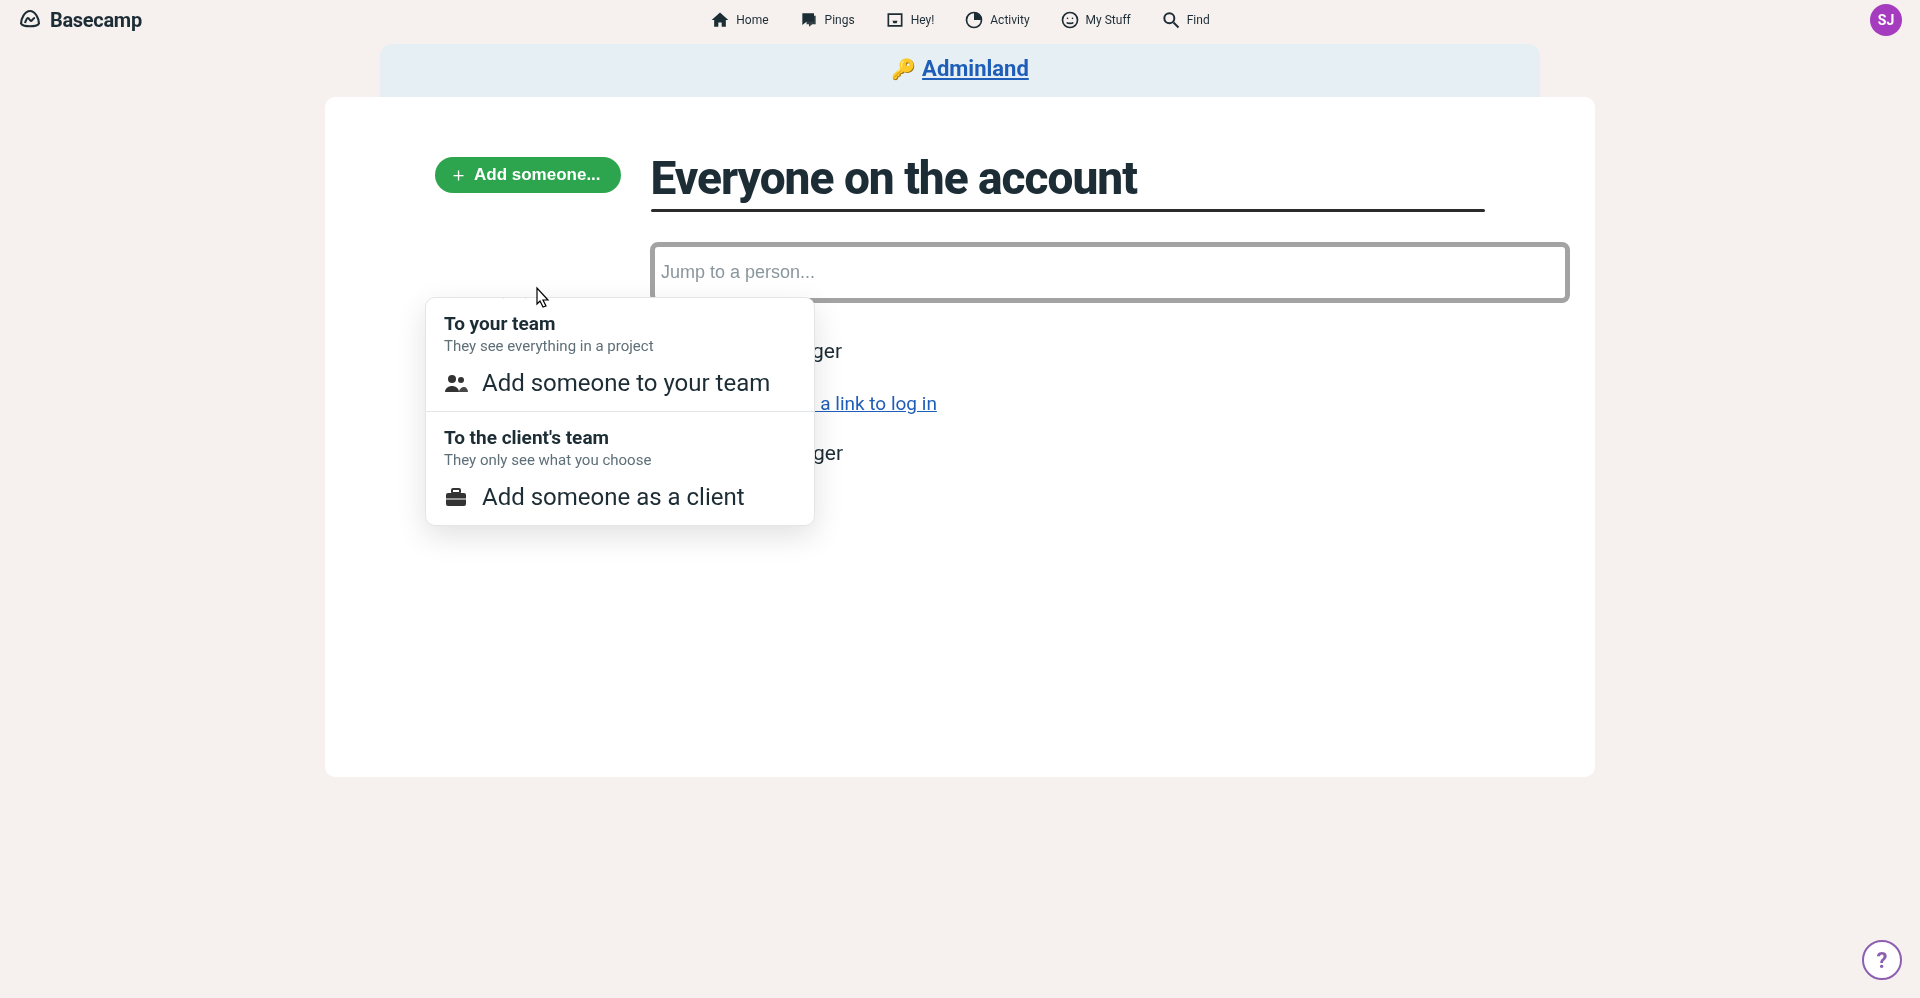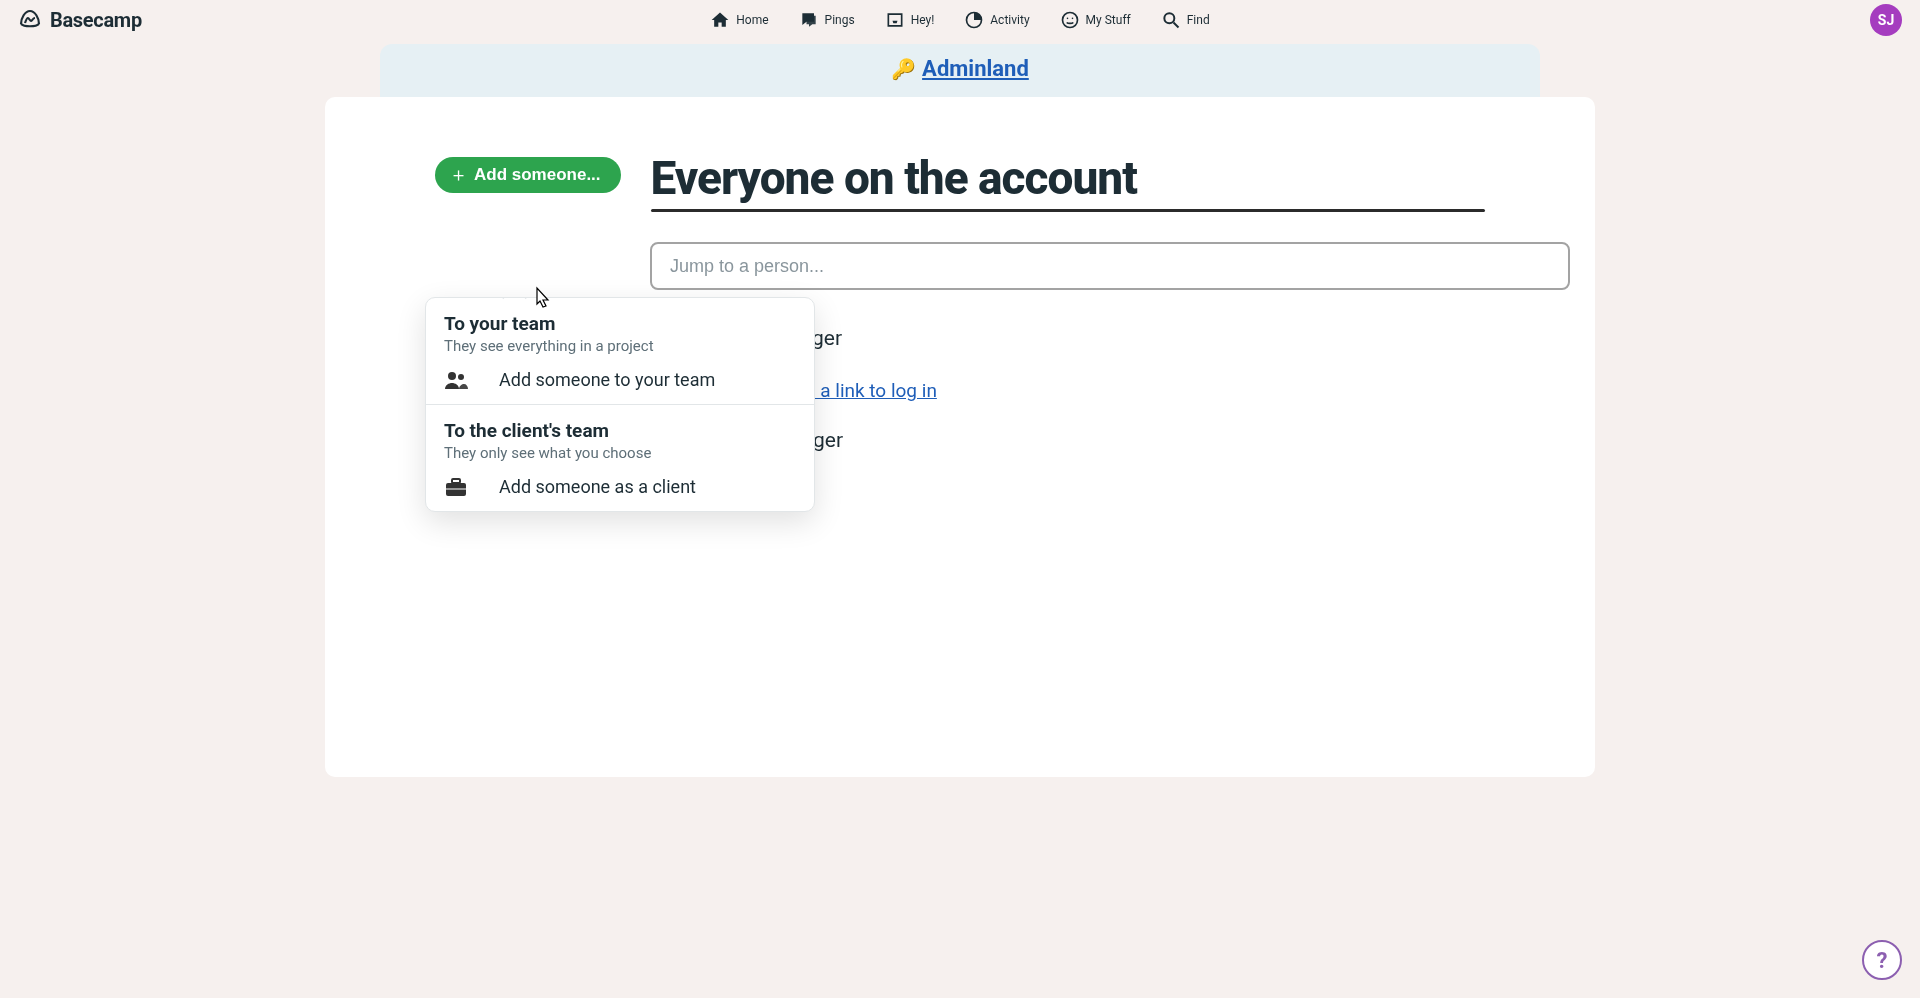--- a/index.html
+++ b/index.html
@@ -123,38 +123,38 @@
     content:"";position:absolute;top:-8px;left:80px;
     width:16px;height:16px;background:#fff;
     border-left:1px solid var(--soft-border);
     border-top:1px solid var(--soft-border);
     transform:rotate(45deg);
   }
   .dd-section{padding:14px 18px 4px 18px;}
   .dd-head{font-weight:700;font-size:19px;}
   .dd-sub{color:var(--text-muted);font-size:15px;margin-top:2px;}
   .dd-option{
-    display:flex;align-items:center;gap:31px;
+    display:flex;align-items:center;gap:14px;
     padding:10px 18px 14px 18px;
-    font-size:18px;color:var(--text);cursor:pointer;
+    font-size:24px;color:var(--text);cursor:pointer;
   }
   .dd-option .oico{width:24px;display:inline-flex;justify-content:center;color:#333;}
   .dd-divider{height:1px;background:var(--soft-border);}
 
   .cursor{
     position:absolute;top:189px;left:206px;z-index:60;
     pointer-events:none;
   }
 
   
   .search-wrap{margin-top:30px;}
   .search{
-    width:920px;height:48px;
-    border:2px solid #a3a3a3;border-radius:8px;
-    font-size:18px;padding:0 18px;
+    width:920px;height:61px;
+    border:5px solid #a3a3a3;border-radius:8px;
+    font-size:18px;padding:0 6px;
     background:#fff;
   }
   .search::placeholder{color:#8a969d;}
 
   
   .people{margin-top:36px;}
   .person{display:flex;gap:20px;margin-bottom:26px;}
   .avatar{
     width:54px;height:54px;border-radius:50%;
     color:#fff;font-weight:800;font-size:22px;

